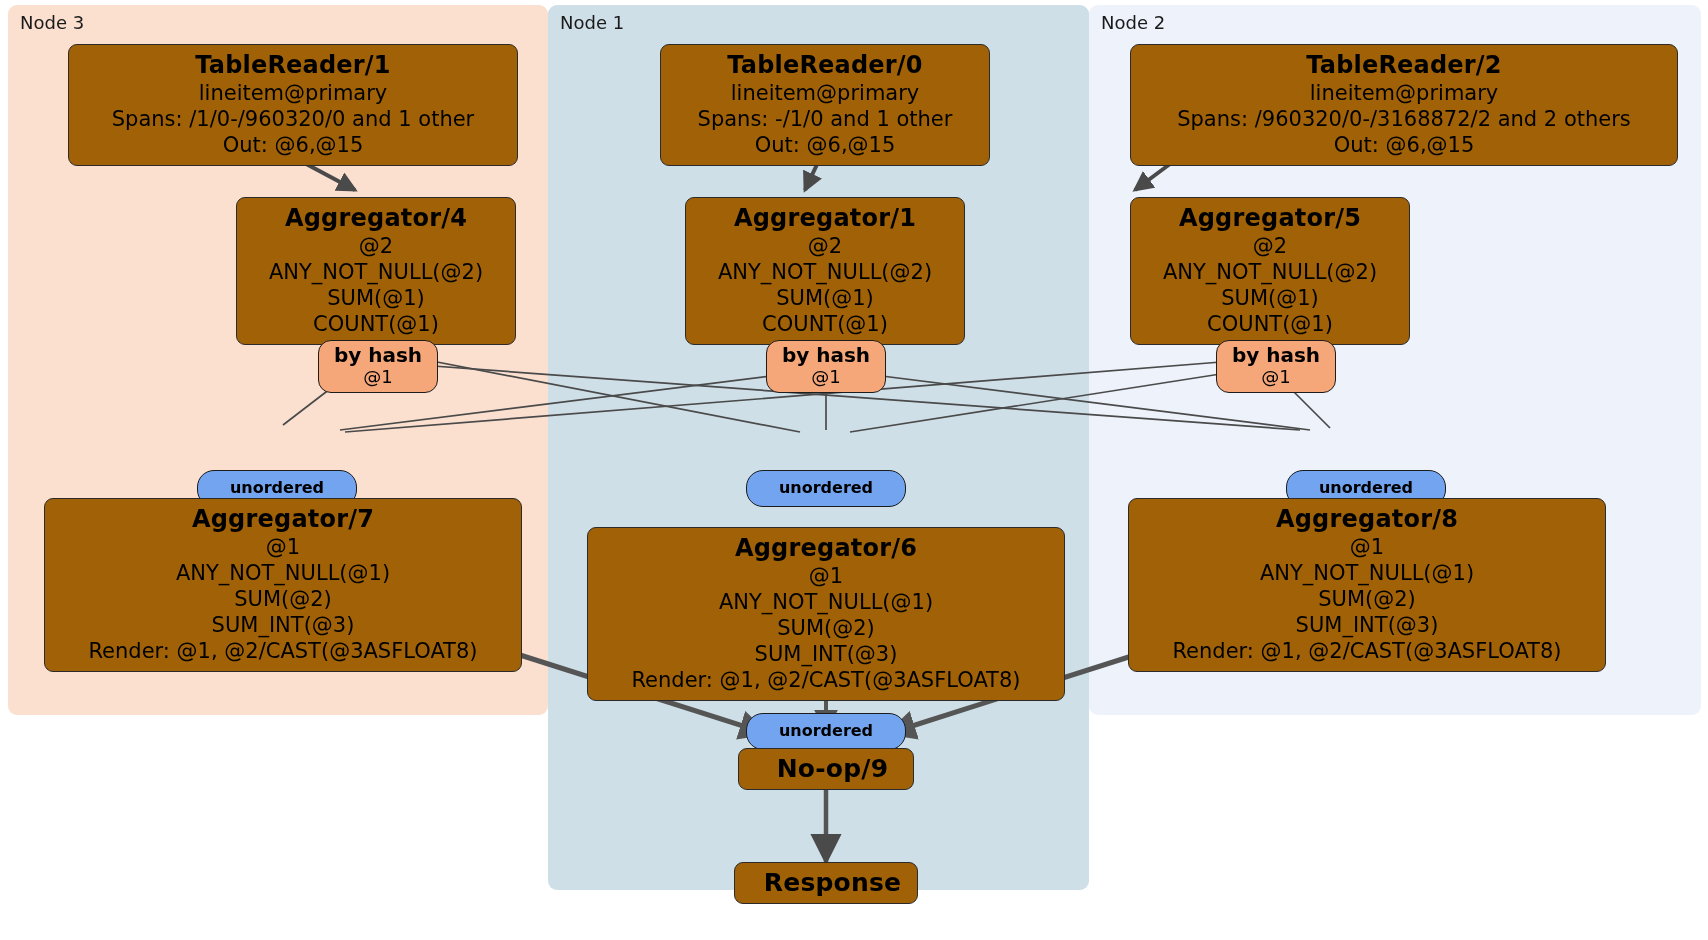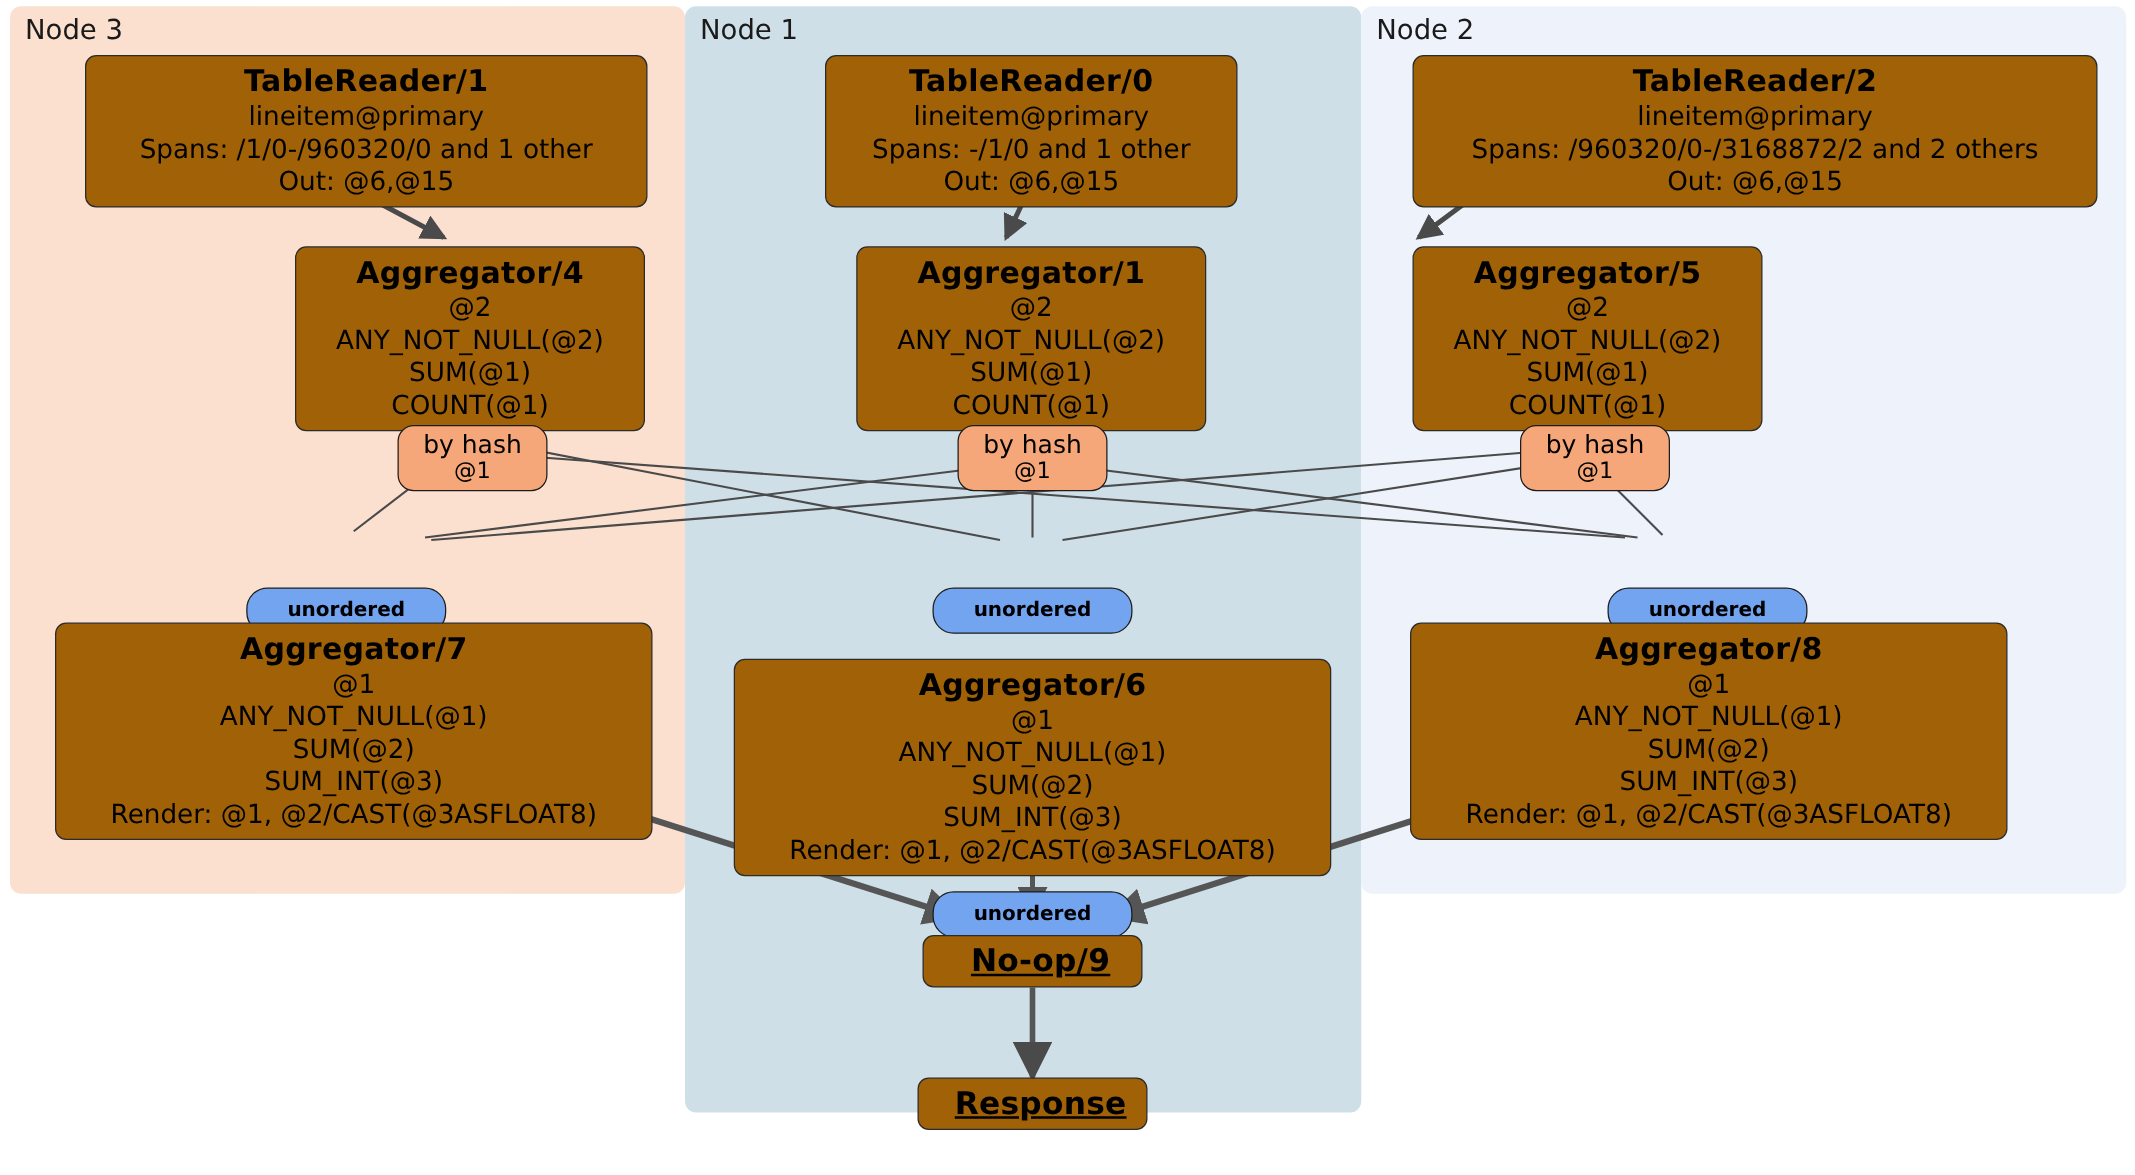--- a/index.html
+++ b/index.html
@@ -12,21 +12,21 @@
 
   
   .node-panel{
     position:absolute;
     border-radius:9px;
     box-sizing:border-box;
   }
   .node-panel .node-label{
     position:absolute;
     top:7px;left:12px;
-    font-size:22px;
+    font-size:18px;
     color:#1a1a1a;
     white-space:nowrap;
   }
   #panel-node3{left:8px;  top:5px;  width:540px;  height:710px; background:#fbe0d0;}
   #panel-node1{left:548px;top:5px;  width:541px;  height:885px; background:#cfdfe8;}
   #panel-node2{left:1089px;top:5px; width:612px;  height:710px; background:#edf2fb;}
 
   
   #edges{position:absolute;left:0;top:0;width:1708px;height:940px;pointer-events:none;}
 
@@ -46,41 +46,41 @@
     font-size:24px;
     line-height:29px;
     letter-spacing:.2px;
     white-space:nowrap;
   }
   .proc .ln{
     font-size:21px;
     line-height:26px;
     white-space:nowrap;
   }
-  .proc.small{padding:4px 1px 5px 14px;text-decoration:underline;}
+  .proc.small{padding:4px 1px 5px 14px;}
   .proc.small .ttl{font-size:25px;line-height:31px;}
 
   
   .badge{
     position:absolute;
     box-sizing:border-box;
     border:1.6px solid #1c1c1c;
     text-align:center;
     color:#000;
     font-weight:bold;
     white-space:nowrap;
   }
   .badge.hash{
     background:#f4a濃;
     background:#f6a779;
     border-radius:13px;
     padding:3px 14px 4px 14px;
     line-height:22px;
   }
-  .badge.hash .b1{font-size:20px;font-weight:normal;}
+  .badge.hash .b1{font-size:20px;font-weight:bold;}
   .badge.hash .b2{font-size:18px;font-weight:normal;}
   .badge.unordered{
     background:#72a4f0;
     border-radius:17px;
     padding:4px 18px 5px 18px;
     font-size:16px;
     line-height:26px;
   }
 </style>
 </head>

